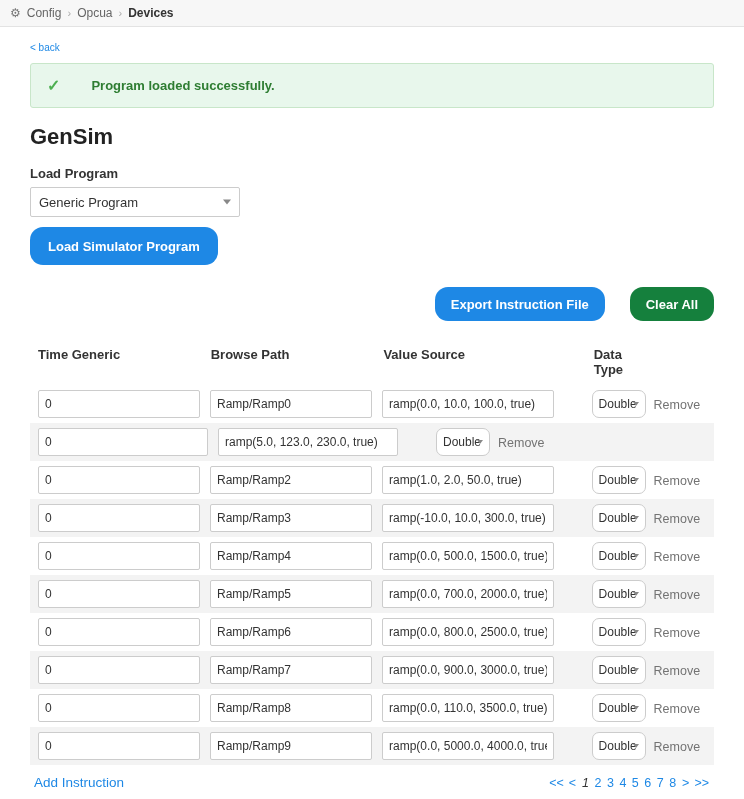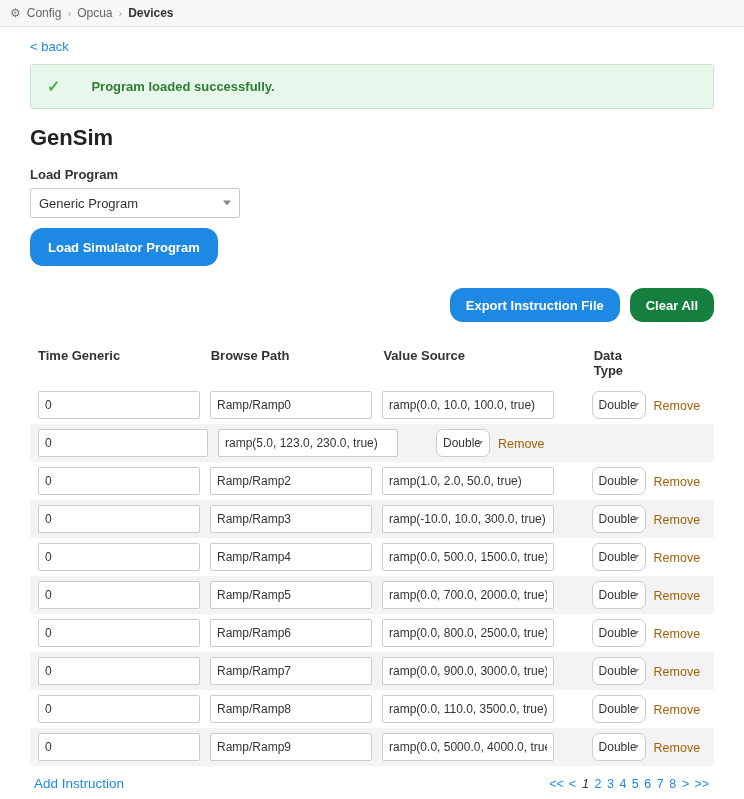--- a/index.html
+++ b/index.html
@@ -19,21 +19,21 @@
     gap: 6px;
     font-size: 12px;
     color: #666;
   }
   .breadcrumb .gear { color: #777; }
   .breadcrumb .sep { color: #aaa; font-size: 11px; }
   .breadcrumb .current { font-weight: 600; color: #333; }
   .container { padding: 12px 30px 20px 30px; }
   .back-link {
     color: #1e88e5;
-    font-size: 13px;
+    font-size: 10px;
     cursor: pointer;
     display: inline-block;
     margin-bottom: 10px;
   }
   .alert-success {
     background: #e8f7ec;
     border: 1px solid #c8e6c9;
     border-radius: 3px;
     padding: 12px 16px;
     display: flex;
@@ -77,21 +77,21 @@
     font-weight: 600;
     font-size: 13px;
     cursor: pointer;
   }
   .btn-primary { background: #1e88e5; color: #fff; }
   .btn-danger { background: #15803d; color: #fff; }
   .load-btn { height: 38px; padding: 0 18px; }
   .actions-row {
     display: flex;
     justify-content: flex-end;
-    gap: 10px;
+    gap: 25px;
     margin: 22px 0 18px 0;
   }
   .grid-header {
     display: flex;
     padding: 8px 8px;
     font-weight: 600;
     font-size: 13px;
     color: #333;
   }
   .col-time { width: 180px; padding-right: 10px; }
@@ -129,21 +129,21 @@
     position: relative;
     cursor: pointer;
   }
   .cell-select .caret {
     position: absolute; right: 6px; top: 50%; transform: translateY(-50%);
     width: 0; height: 0;
     border-left: 3px solid transparent;
     border-right: 3px solid transparent;
     border-top: 4px solid #888;
   }
-  .remove-link { color: #a16207; font-size: 12.5px; cursor: pointer; }
+  .remove-link { color: #737373; font-size: 12.5px; cursor: pointer; }
   .footer-row {
     display: flex;
     justify-content: space-between;
     align-items: center;
     margin-top: 10px;
     padding: 0 4px;
   }
   .add-link { color: #1e88e5; font-size: 13.5px; cursor: pointer; }
   .pager { display: flex; gap: 3px; font-size: 12.5px; color: #1e88e5; align-items: center; }
   .pager span { cursor: pointer; padding: 0 1px; }

